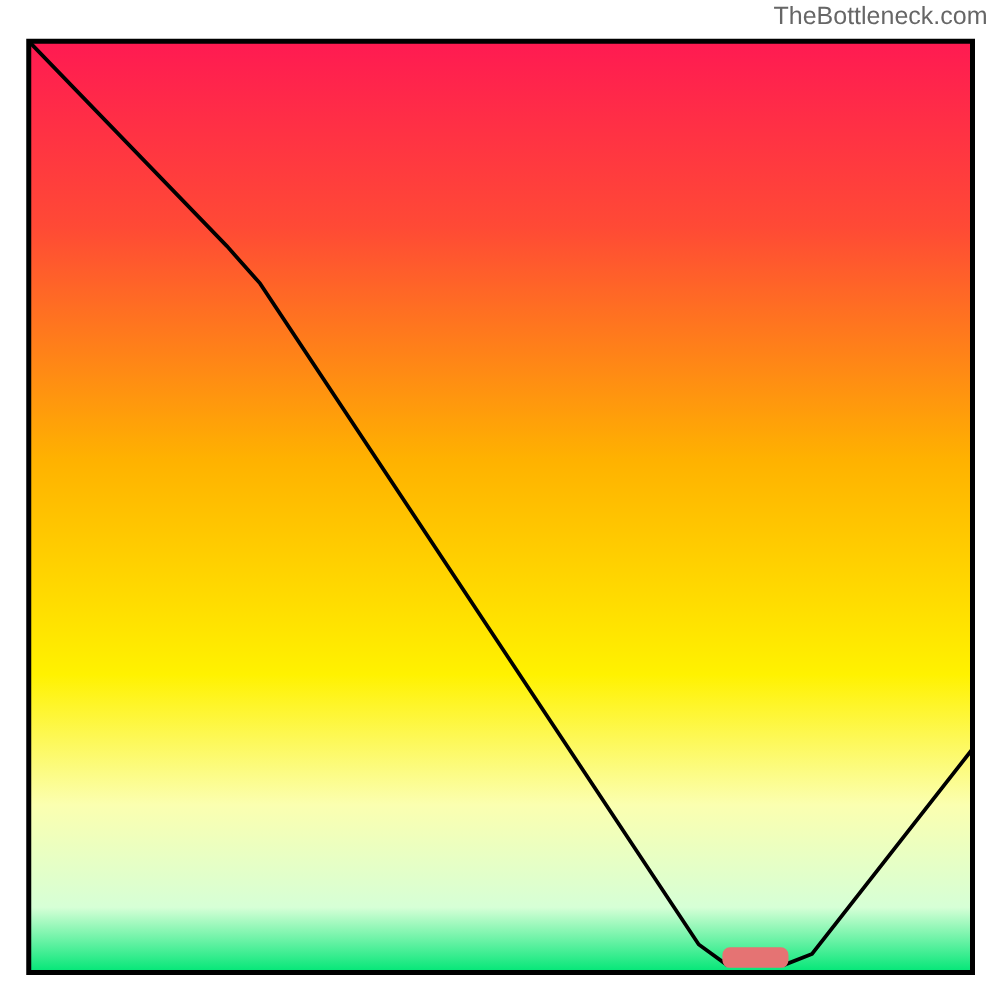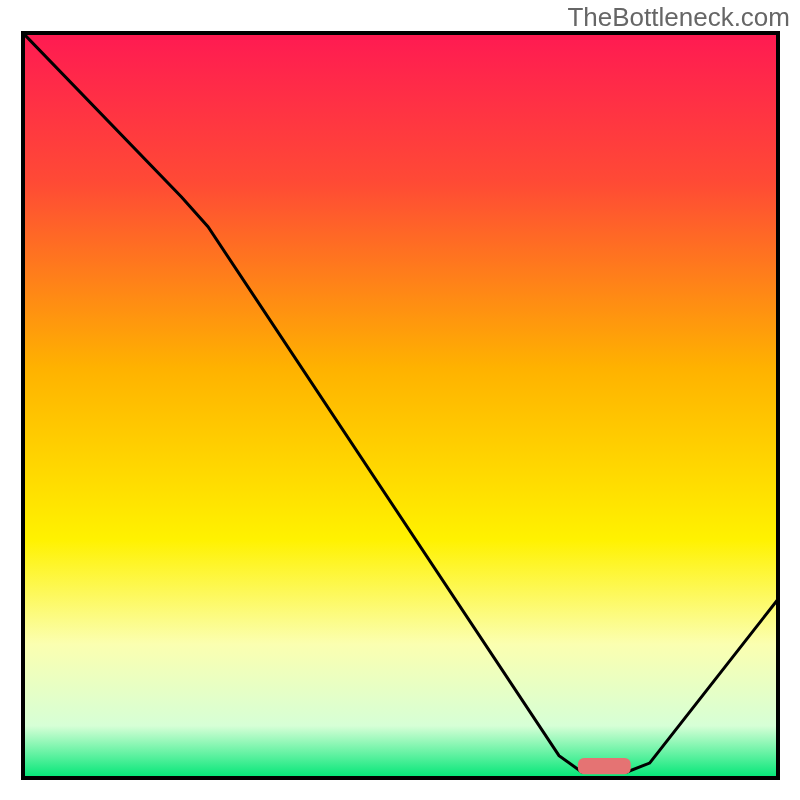--- a/index.html
+++ b/index.html
@@ -12,21 +12,21 @@
   }
   .container {
     width: 800px;
     height: 800px;
     position: relative;
   }
   .attribution {
     position: absolute;
     top: 2px;
     right: 10px;
-    font-size: 26px;
+    font-size: 20px;
     color: #666666;
     font-weight: 500;
     z-index: 10;
   }
   svg.chart {
     display: block;
   }
 </style>
 </head>
 <body>

